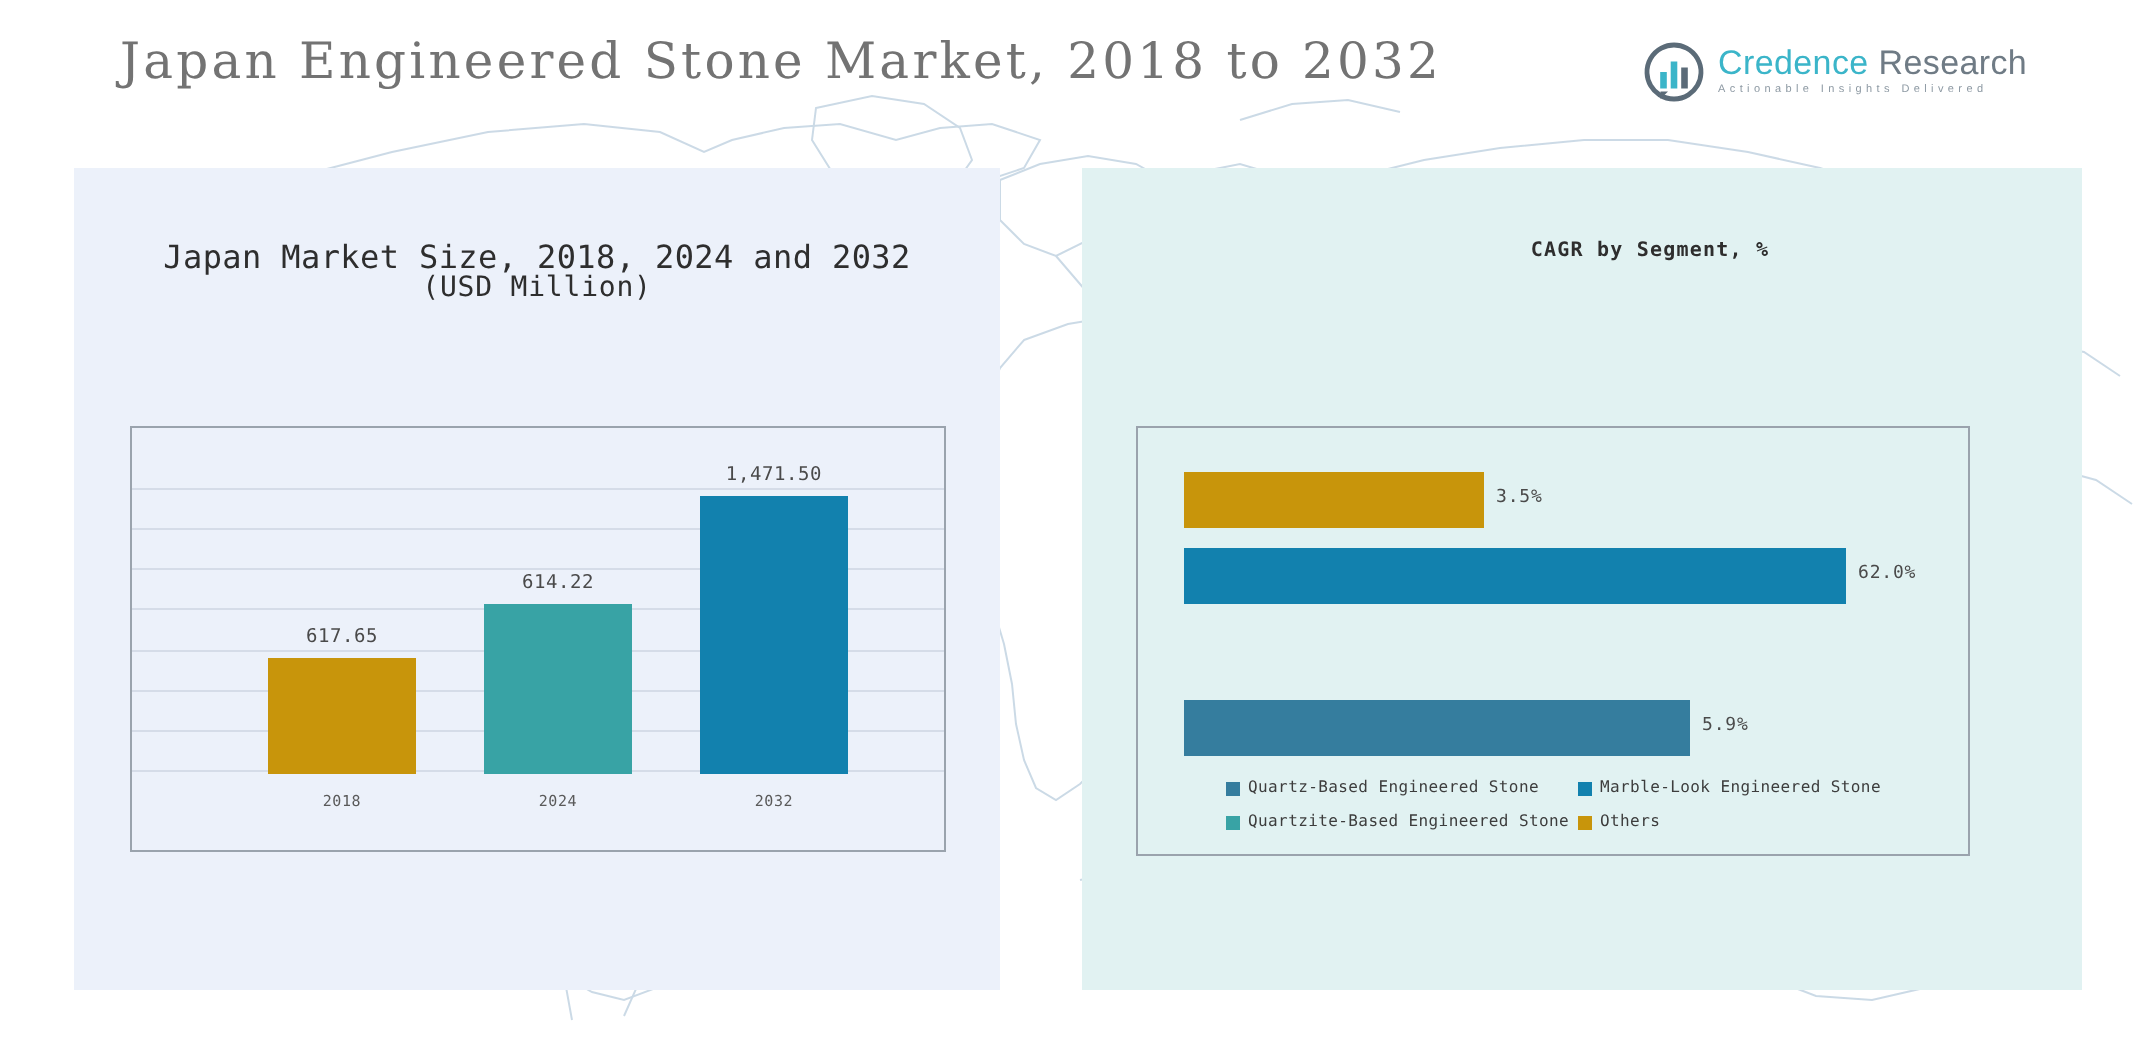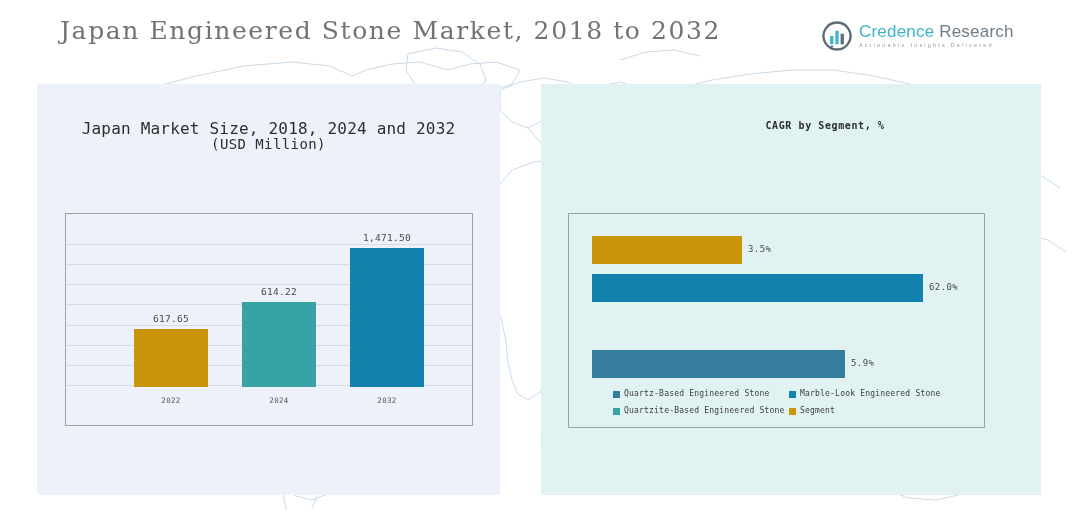--- a/index.html
+++ b/index.html
@@ -328,21 +328,21 @@
         <div class="gridline" style="top: 150.75px;"></div>
         <div class="gridline" style="top: 130.625px;"></div>
         <div class="gridline" style="top: 110.5px;"></div>
         <div class="gridline" style="top: 90.375px;"></div>
         <div class="gridline" style="top: 70.25px;"></div>
         <div class="gridline" style="top: 50.125px;"></div>
         <div class="gridline" style="top: 30px;"></div>
         <div class="column-group" style="left: 68px; height: 58px;">
           <div class="column-bar" style="height: 58px; background: rgb(200, 149, 11);"></div>
           <div class="column-value" style="bottom: 63px;">617.65</div>
-          <div class="column-cat">2022</div>
+          <div class="column-cat">2018</div>
         </div>
         <div class="column-group" style="left: 176px; height: 85px;">
           <div class="column-bar" style="height: 85px; background: rgb(56, 163, 165);"></div>
           <div class="column-value" style="bottom: 90px;">614.22</div>
           <div class="column-cat">2024</div>
         </div>
         <div class="column-group" style="left: 284px; height: 139px;">
           <div class="column-bar" style="height: 139px; background: rgb(18, 129, 174);"></div>
           <div class="column-value" style="bottom: 144px;">1,471.50</div>
           <div class="column-cat">2032</div>
@@ -376,18 +376,18 @@
         <div class="legend-item">
           <span class="legend-swatch" style="background: rgb(18, 129, 174);"></span>
           <span class="legend-label">Marble-Look Engineered Stone</span>
         </div>
         <div class="legend-item">
           <span class="legend-swatch" style="background: rgb(56, 163, 165);"></span>
           <span class="legend-label">Quartzite-Based Engineered Stone</span>
         </div>
         <div class="legend-item">
           <span class="legend-swatch" style="background: rgb(200, 149, 11);"></span>
-          <span class="legend-label">Segment</span>
+          <span class="legend-label">Others</span>
         </div>
       </div>
   </div>
 
 </div>
 
 </body></html>

